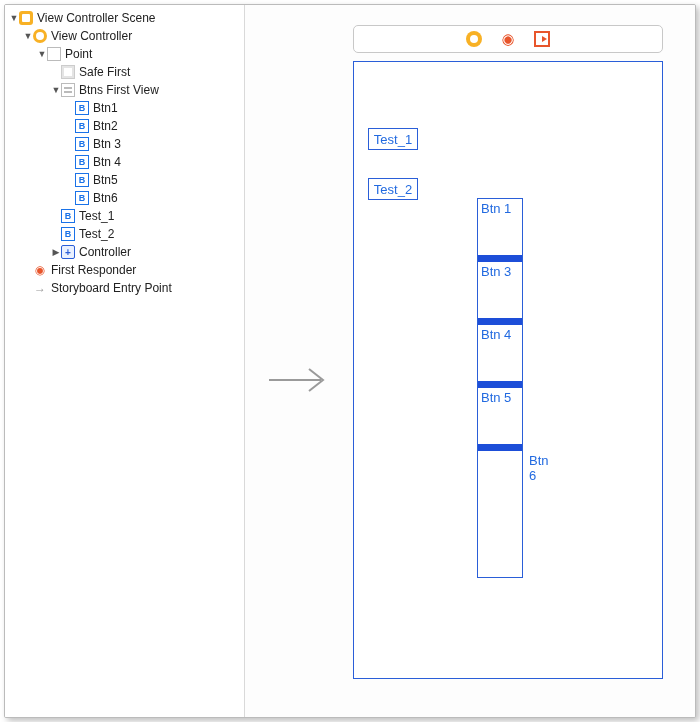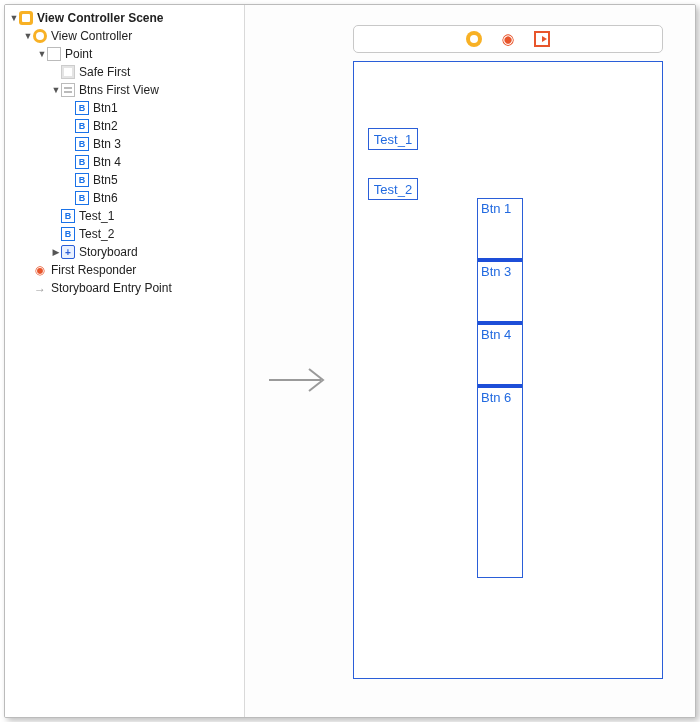--- a/index.html
+++ b/index.html
@@ -5,21 +5,21 @@
   * { box-sizing: border-box; margin: 0; padding: 0; }
   html, body { width: 700px; height: 722px; font-family: -apple-system, "Helvetica Neue", Arial, sans-serif; font-size: 12px; color: #222; background: #fff; }
   .frame { position: relative; width: 692px; height: 714px; margin: 4px; border: 1px solid #bbb; border-radius: 2px; box-shadow: 3px 3px 6px rgba(0,0,0,0.25); background: #fff; overflow: hidden; }
   .sidebar { position: absolute; left: 0; top: 0; width: 240px; height: 100%; background: #fff; border-right: 1px solid #d9d9d9; padding-top: 4px; }
   .row { display: flex; align-items: center; height: 18px; padding-left: 4px; white-space: nowrap; cursor: default; user-select: none; }
   .row .tri { width: 10px; display: inline-flex; justify-content: center; font-size: 9px; color: #555; }
   .row .tri.none { visibility: hidden; }
   .row .indent { display: inline-block; }
   .ic { width: 14px; height: 14px; display: inline-flex; align-items: center; justify-content: center; margin-right: 4px; flex-shrink: 0; }
   .lbl { font-size: 12px; }
-  .bold { font-weight: 700; }
+  .bold { font-weight: 400; }
   
   .ic-scene { background: #f8b125; border-radius: 3px; position: relative; }
   .ic-scene::after { content:""; position:absolute; inset:3px; background:#fff; border-radius:1px; }
   .ic-vc { background: #f8b125; border-radius: 50%; position: relative; }
   .ic-vc::after { content:""; position:absolute; inset:3px; background:#fff; border-radius:50%; }
   .ic-view { border: 1.5px solid #bbb; background: #fff; }
   .ic-safe { background: linear-gradient(#e4e4e4,#e4e4e4); border:1px solid #ccc; position:relative; }
   .ic-safe::after { content:""; position:absolute; left:2px; right:2px; top:2px; bottom:2px; background:#fff; }
   .ic-stack { background:#fff; border:1px solid #bbb; position:relative; }
   .ic-stack::before, .ic-stack::after { content:""; position:absolute; left:2px; right:2px; height:2px; background:#bbb; }
@@ -38,22 +38,22 @@
   .toolbar .tb-ic { width:16px; height:16px; display:inline-flex; align-items:center; justify-content:center; }
   .tb-circle { border-radius:50%; background:#f8b125; position:relative; }
   .tb-circle::after { content:""; position:absolute; inset:4px; background:#fff; border-radius:50%; }
   .tb-cube { color:#e8552b; font-size:15px; }
   .tb-exit { border:2px solid #e8552b; background:#fff; position:relative; }
   .tb-exit::after { content:""; position:absolute; right:1px; top:3px; border-left:5px solid #e8552b; border-top:3px solid transparent; border-bottom:3px solid transparent; }
 
   .device { position:absolute; left:108px; top:56px; width:310px; height:618px; border:1px solid #2a5ed8; background:#fff; }
   .ui-btn { position:absolute; border:1px solid #2a5ed8; color:#226ae0; font-size:13px; display:flex; align-items:center; justify-content:center; background:#fff; padding:0 4px; }
   .stackbox { position:absolute; border:1px solid #2a5ed8; }
-  .stackbox .cell { border-bottom:4px solid #1d4ed8; display:flex; align-items:flex-start; justify-content:flex-start; color:#226ae0; font-size:13px; padding:2px 3px; }
-  .stackbox .cell:last-child { border-bottom:none; }
+  .stackbox .cell { border-bottom:7px solid #1d4ed8; display:flex; align-items:flex-start; justify-content:flex-start; color:#226ae0; font-size:13px; padding:2px 3px; }
+  .stackbox .cell:last-child { border-bottom:none;margin-left:48px; }
 </style>
 </head>
 <body>
 
 <div class="frame">
 
   <div class="sidebar">
     <div class="row">
       <span class="tri">▼</span>
       <span class="ic ic-scene"></span>
@@ -131,21 +131,21 @@
         <span class="indent" style="width:42px"></span>
         <span class="tri none">▼</span>
         <span class="ic ic-btn">B</span>
         <span class="lbl">Test_2</span>
       </div>
 
     <div class="row">
         <span class="indent" style="width:42px"></span>
         <span class="tri">▶</span>
         <span class="ic ic-con"></span>
-        <span class="lbl">Storyboard</span>
+        <span class="lbl">Controller</span>
       </div>
 
     <div class="row">
         <span class="indent" style="width:14px"></span>
         <span class="tri none">▼</span>
         <span class="ic ic-cube">◉</span>
         <span class="lbl">First Responder</span>
       </div>
     <div class="row">
         <span class="indent" style="width:14px"></span>
@@ -169,17 +169,18 @@
     </div>
 
     <div class="device">
       <div class="ui-btn" style="left:14px; top:66px; width:50px; height:22px;">Test_1</div>
       <div class="ui-btn" style="left:14px; top:116px; width:50px; height:22px;">Test_2</div>
 
       <div class="stackbox" style="left:123px; top:136px; width:46px; height:380px;">
         <div class="cell" style="height:63px">Btn 1</div>
         <div class="cell" style="height:63px">Btn 3</div>
         <div class="cell" style="height:63px">Btn 4</div>
+        <div class="cell" style="height:63px">Btn 5</div>
         <div class="cell" style="height:63px">Btn 6</div>
       </div>
     </div>
   </div>
 </div>
 
 </body></html>

